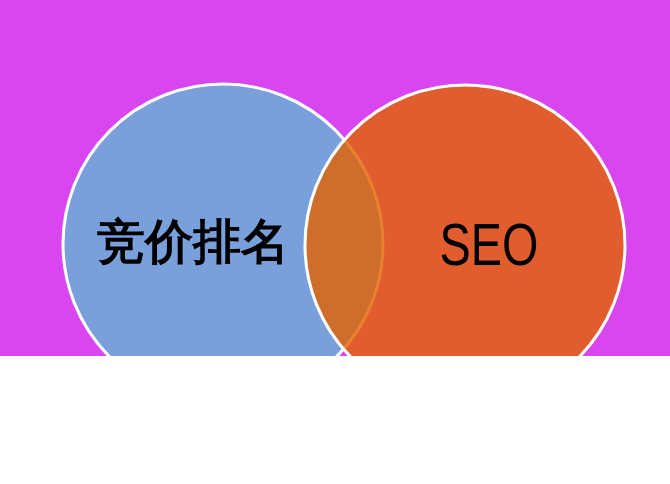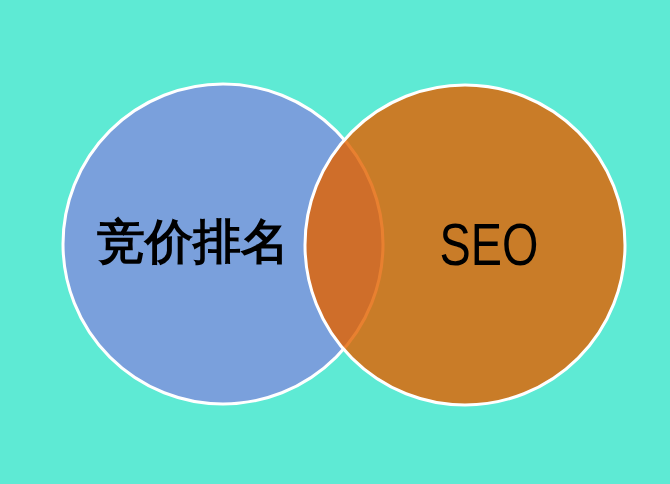--- a/index.html
+++ b/index.html
@@ -3,22 +3,22 @@
 <meta charset="utf-8">
 <style>
   html, body {
     margin: 0;
     padding: 0;
     background: #ffffff;
   }
   .canvas {
     position: relative;
     width: 670px;
-    height: 484px;
-    background: #5eead4;
+    height: 356px;
+    background: #d946ef;
     overflow: hidden;
     font-family: "DejaVu Sans", sans-serif;
   }
   .venn-svg {
     position: absolute;
     left: 0;
     top: 0;
     display: block;
   }
   .venn-label {

